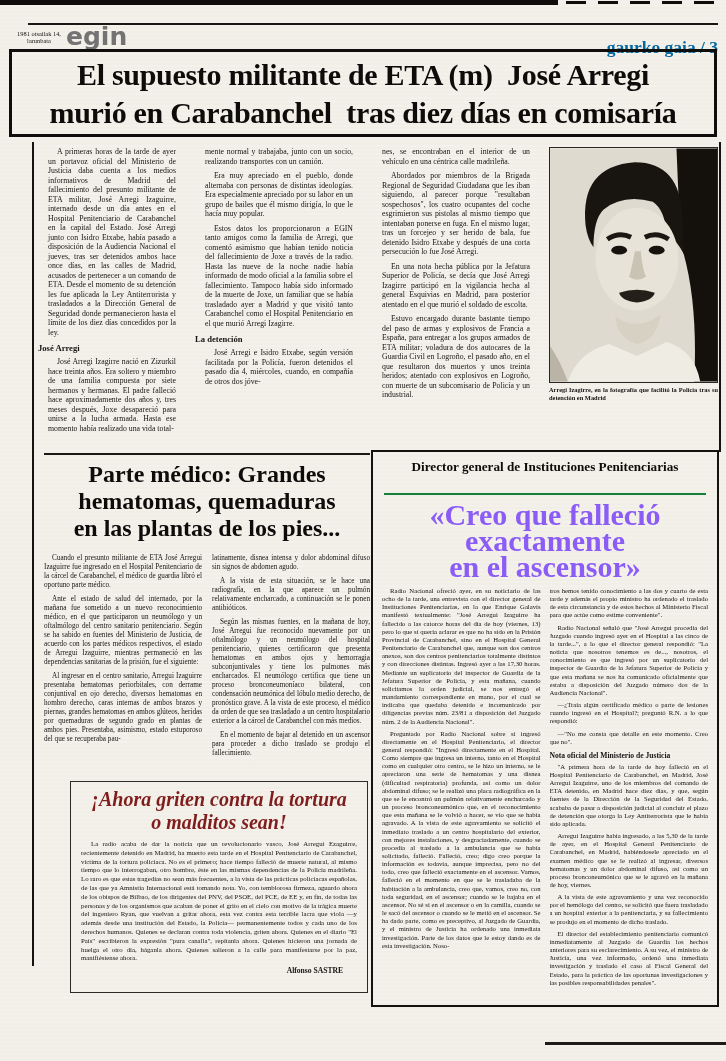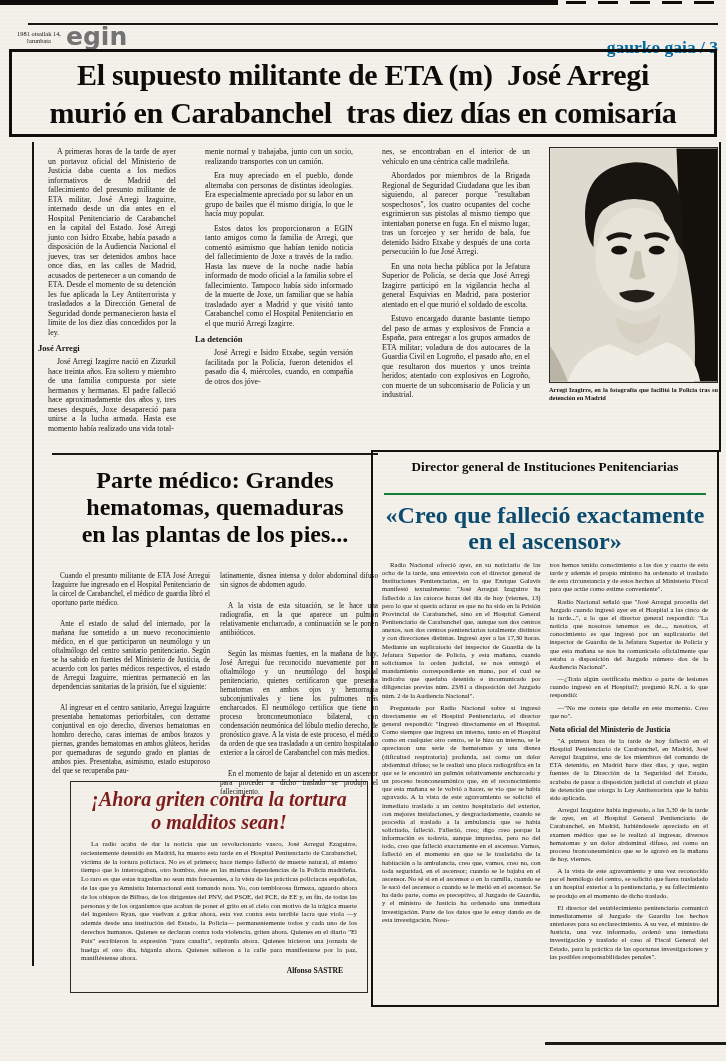--- a/index.html
+++ b/index.html
@@ -41,40 +41,40 @@
   .col-2,.col-3{width:168px;flex:none;}
   .col p.para{margin:0 10px 5px;font-size:7.8px;line-height:9.5px;text-align:justify;text-indent:9px;}
   .col p.cont{text-indent:0;}
   .col .subhead{font-weight:bold;font-size:8.6px;margin:6px 0 4px;}
 
   .photo-fig{width:169px;flex:none;margin:0;}
   .photo-fig svg{display:block;border:1px solid #2a2722;}
   .photo-caption{margin-top:3px;font-weight:bold;font-size:6.4px;line-height:8px;text-align:justify;}
 
   
-  .parte-medico{position:absolute;left:52px;top:453px;width:326px;border-top:2px solid #1b1916;padding-top:12px;}
+  .parte-medico{position:absolute;left:44px;top:453px;width:326px;border-top:2px solid #1b1916;padding-top:6px;}
   .pm-head{margin:0;text-align:center;font-weight:bold;font-size:24px;line-height:27px;color:#0d0c0a;}
   .pm-cols{display:flex;gap:10px;margin-top:12px;}
   .pm-col{flex:1;overflow:hidden;}
-  .pm-col p.para{margin:12px 0 5px;font-size:7.2px;line-height:9px;text-align:justify;text-indent:8px;}
+  .pm-col p.para{margin:0 0 5px;font-size:7.2px;line-height:9px;text-align:justify;text-indent:8px;}
   .pm-col p.cont{text-indent:0;}
 
   
   .sastre-box{position:absolute;left:70px;top:781px;width:298px;height:212px;box-sizing:border-box;
     border:1px solid #2c2a26;padding:6px 10px;overflow:hidden;}
   .sastre-head{margin:0;text-align:center;font-weight:bold;font-style:italic;font-size:20px;line-height:23px;color:#7f1d1d;}
   .sastre-body{margin:6px 0 3px;font-size:6.8px;line-height:8.8px;text-align:justify;text-indent:10px;}
   .sastre-sig{text-align:right;font-weight:bold;font-size:7.6px;padding-right:14px;}
 
   
   .director-box{position:absolute;left:371px;top:450px;width:348px;height:557px;box-sizing:border-box;
     border:2px solid #14120f;padding:7px 9px;overflow:hidden;}
   .kicker{font-weight:bold;font-size:13.2px;text-align:center;padding-bottom:18px;margin:0 2px 7px;
     border-bottom:2px solid #15803d;color:#0d0c0a;}
-  .director-head{margin:0 0 7px;text-align:center;font-weight:bold;font-size:24px;line-height:26px;color:#0c4a6e;}
+  .director-head{margin:0 0 7px;text-align:center;font-weight:bold;font-size:30px;line-height:26px;color:#8b5cf6;}
   .db-cols{display:flex;gap:9px;}
   .db-col{flex:1;overflow:hidden;}
   .db-col p.para{margin:0 0 4px;font-size:6.7px;line-height:8.15px;text-align:justify;text-indent:8px;}
   .db-col p.cont{text-indent:0;}
   .db-col .subhead{font-weight:bold;font-size:7.6px;margin:5px 0 3px;}
 </style>
 </head>
 <body>
 
 <div class="page">

